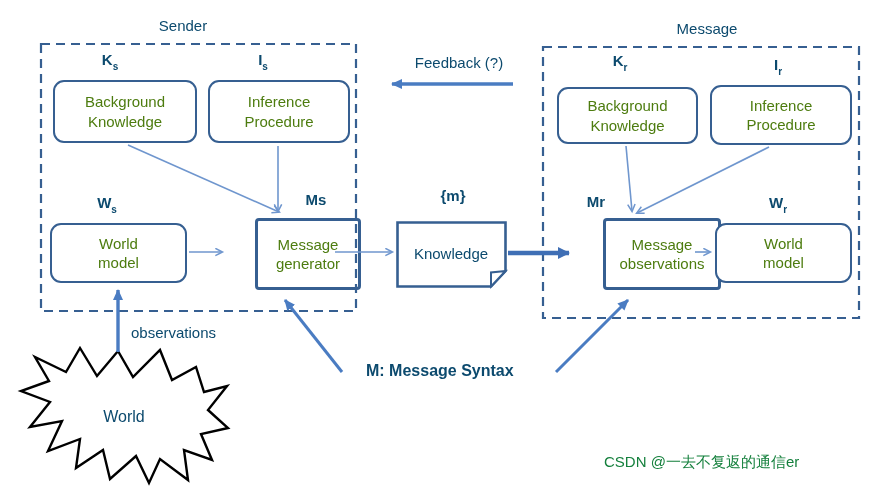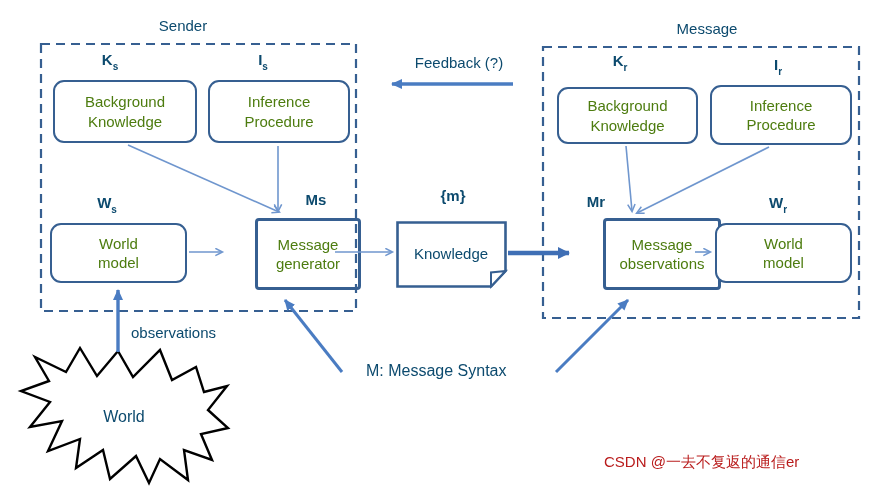--- a/index.html
+++ b/index.html
@@ -8,24 +8,24 @@
   .box{position:absolute;background:#ffffff;border:2.4px solid #365f91;display:flex;
        align-items:center;justify-content:center;text-align:center;font-size:15px;
        line-height:1.28;color:#4d7c0f;z-index:2;box-sizing:border-box;}
   .rounded{border-radius:11px;}
   .square{border-width:3px;border-radius:4px;margin-left:28px;}
   .lbl{position:absolute;color:#0c4a6e;font-size:15px;z-index:4;white-space:nowrap;}
   .ctr{transform:translateX(-50%);}
   .ctrxy{transform:translate(-50%,-50%);}
   .var{font-weight:bold;}
   .var sub{font-size:10px;font-weight:bold;position:relative;top:1px;}
-  .bold{font-weight:normal;font-size:16px;}
+  .bold{font-weight:bold;font-size:16px;}
   .semibold{font-weight:normal;}
   .layer{position:absolute;left:0;top:0;z-index:3;pointer-events:none;}
-  .watermark{position:absolute;color:#b91c1c;font-size:15px;z-index:4;white-space:nowrap;}
+  .watermark{position:absolute;color:#15803d;font-size:15px;z-index:4;white-space:nowrap;}
 </style>
 </head>
 <body>
 
 <div class="canvas">
 
   <div class="box rounded" style="left:53px;top:80px;width:144px;height:63px">
     <div>
       <span>Background</span><br>
       <span>Knowledge</span>

